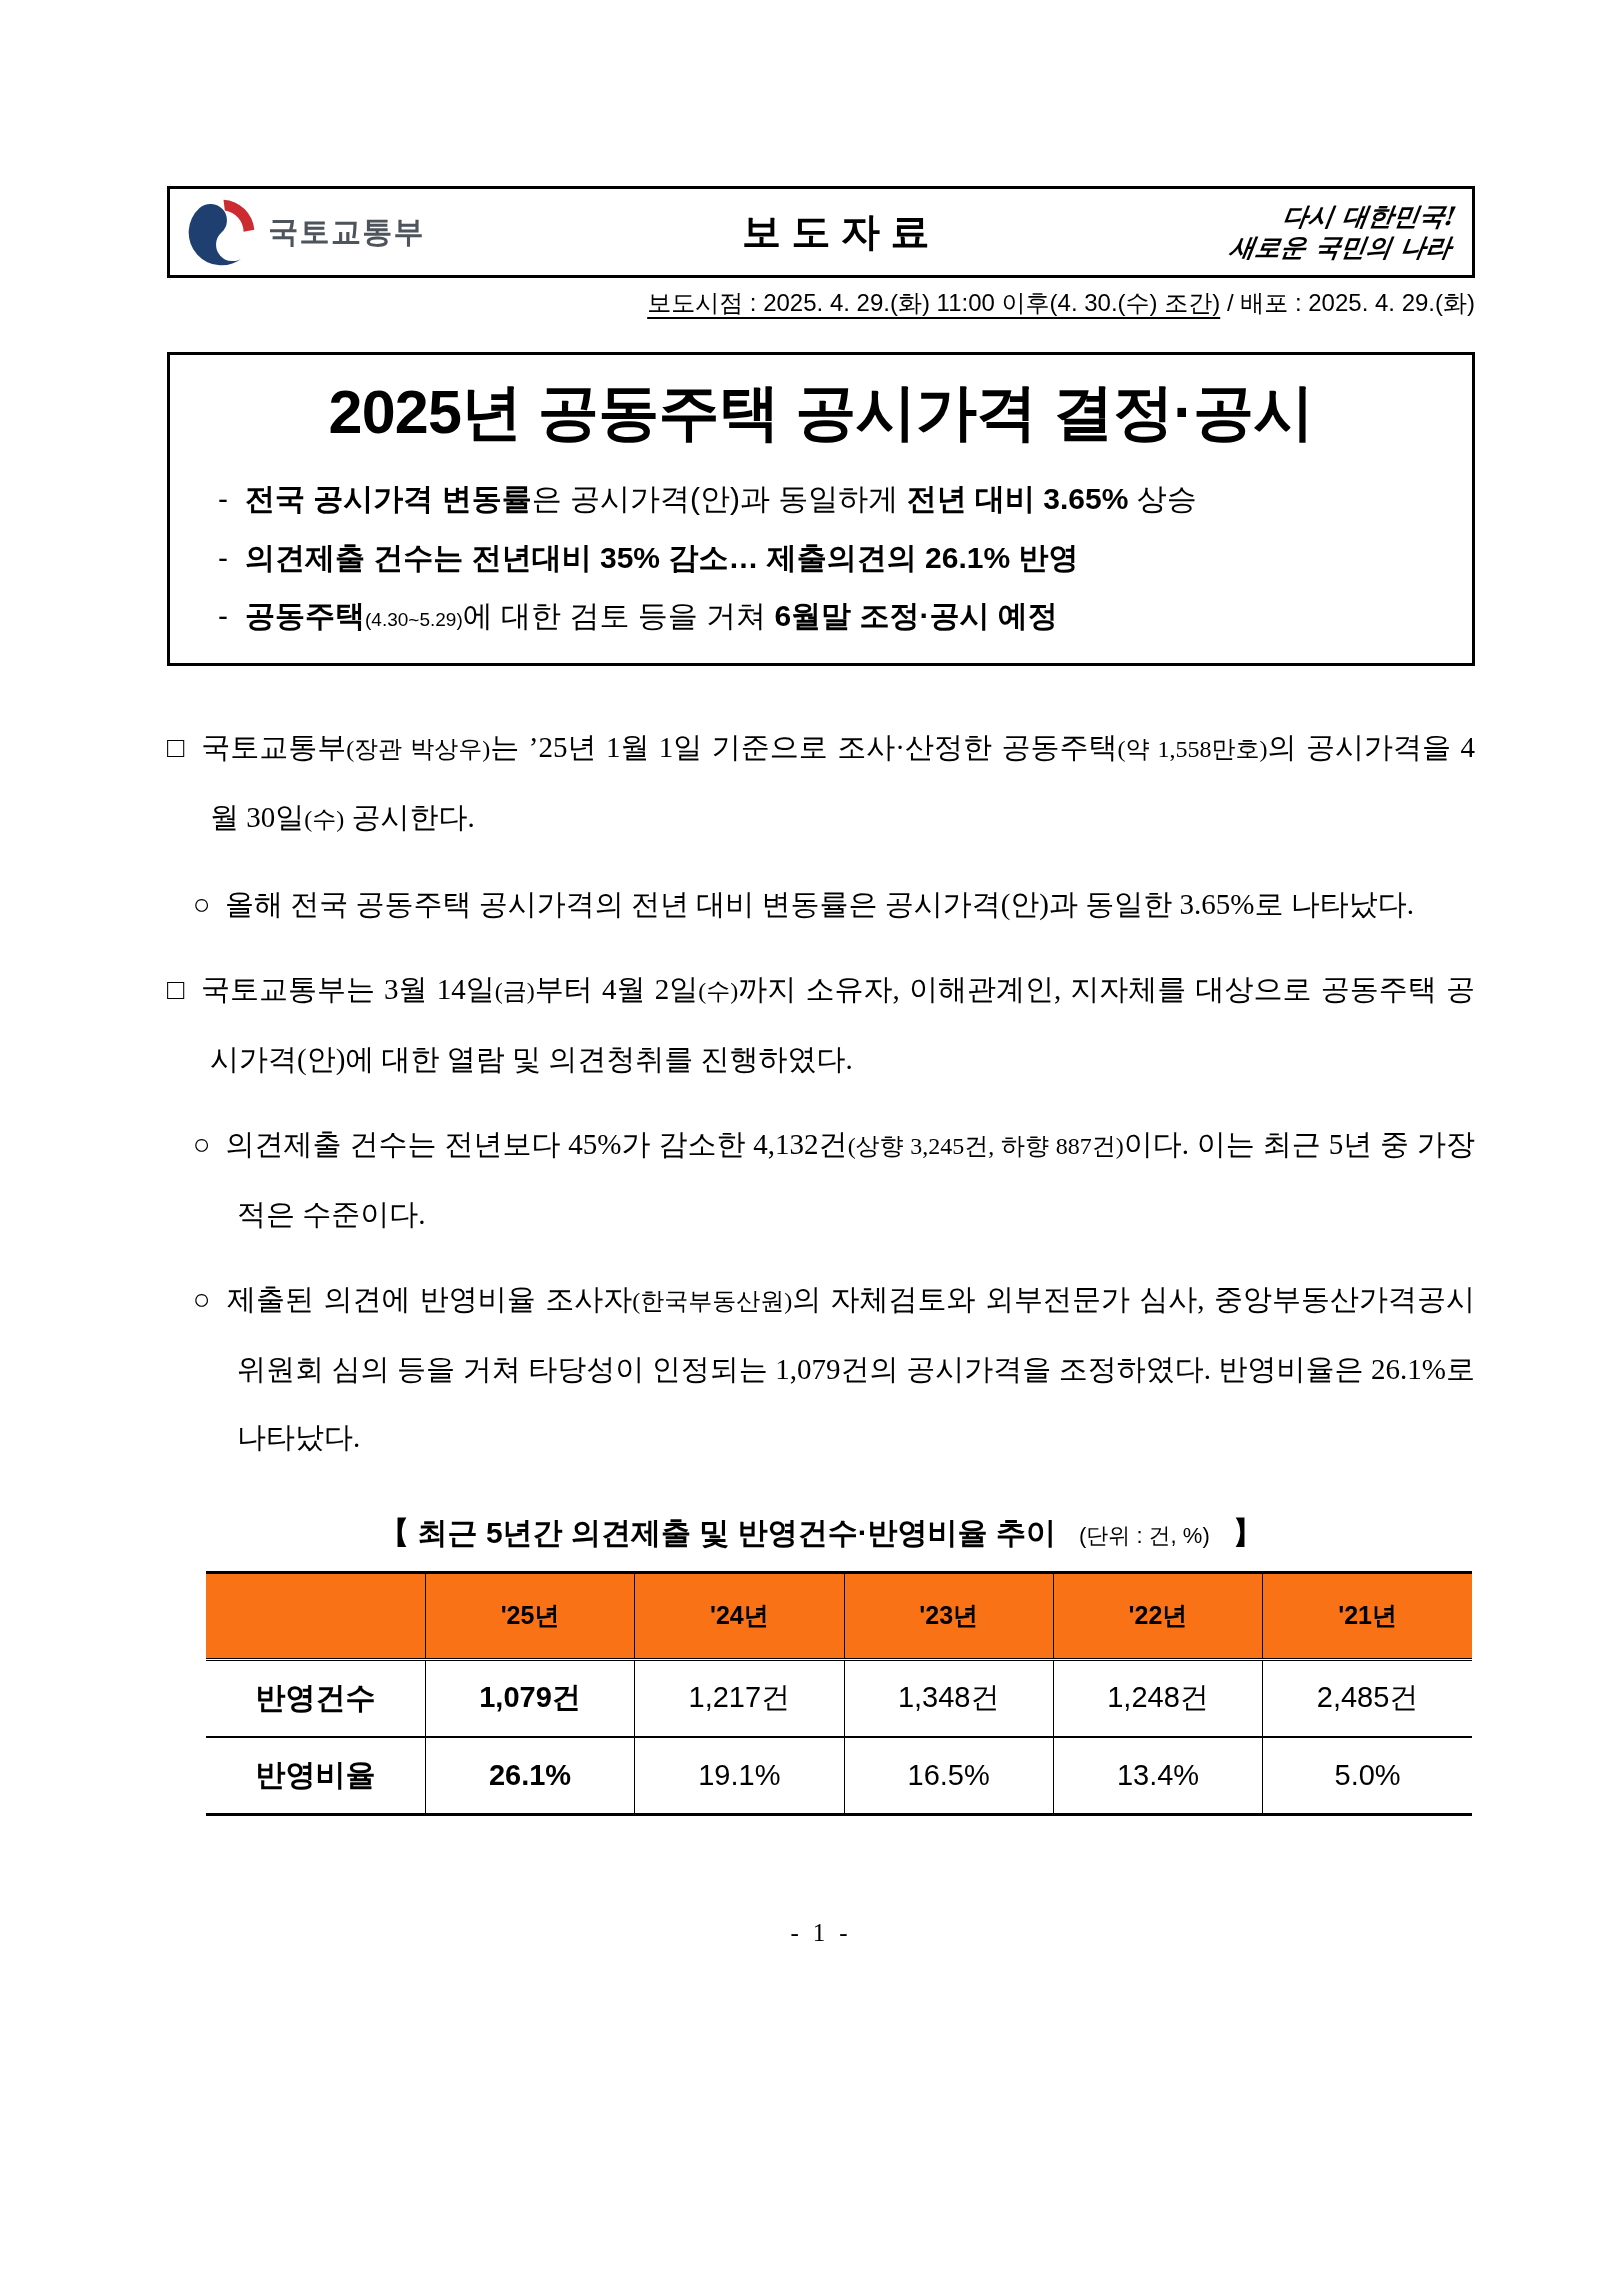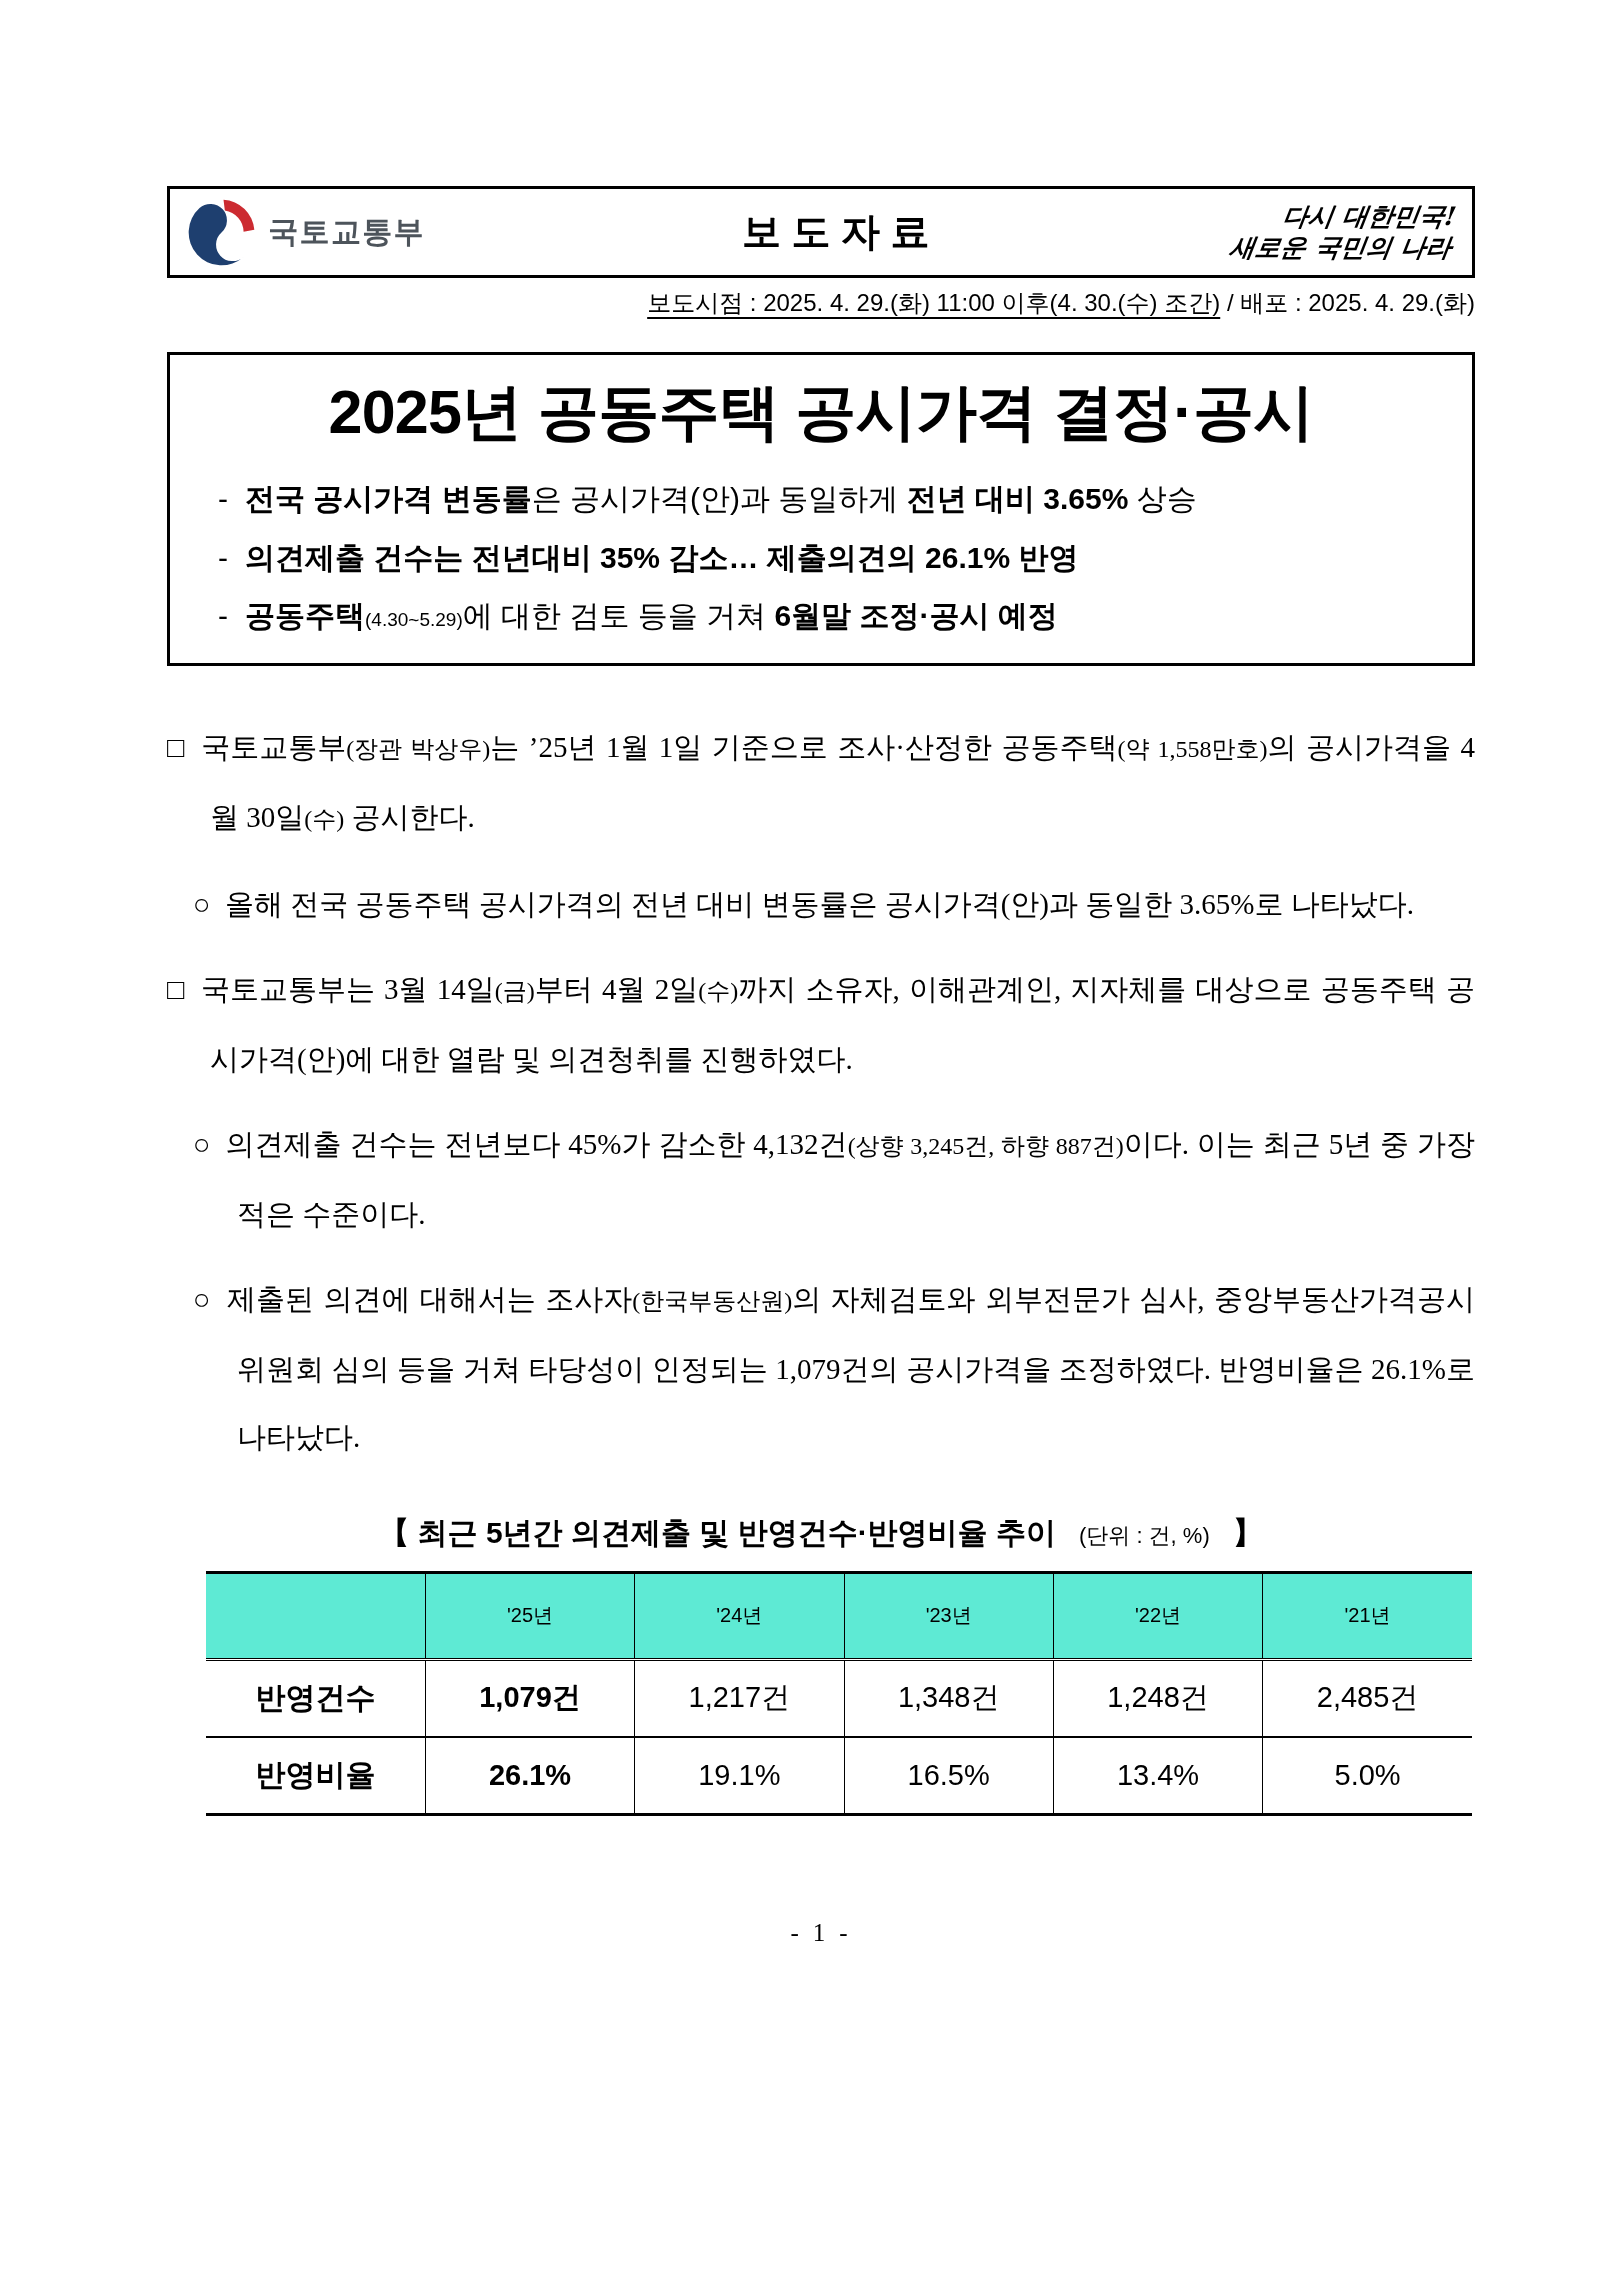--- a/index.html
+++ b/index.html
@@ -59,22 +59,22 @@
   
   .table-title{margin-top:42px;text-align:center;font:800 30px "Liberation Sans",sans-serif;white-space:nowrap;}
   .table-title .unit{font:400 22px "Liberation Sans",sans-serif;margin:0 23px;}
 
   table.data-table{
     margin:17px 0 0 39px;width:1266px;border-collapse:collapse;table-layout:fixed;
     border-top:3.3px solid #000;border-bottom:3.3px solid #000;
     font-family:"Liberation Sans",sans-serif;
   }
   .data-table th{
-    height:82px;background:#5eead4;border-bottom:3.9px double #000;
-    font-size:20px;font-weight:400;text-align:center;
+    height:82px;background:#f97316;border-bottom:3.9px double #000;
+    font-size:25px;font-weight:700;text-align:center;
   }
   .data-table td{height:73px;text-align:center;font-size:29px;font-weight:400;}
   .data-table th + th,.data-table td + td{border-left:1.3px solid #000;}
   .data-table tr.r0 td{border-bottom:1.3px solid #000;}
   .data-table tr.r1 td{border-bottom:2.6px solid #000;}
   .data-table td.lbl{font-weight:800;font-size:30px;}
   .data-table td.cur{font-weight:800;}
 
   .footer{margin-top:103px;text-align:center;font:400 25px "Liberation Serif",serif;letter-spacing:3.9px;}
 </style>
@@ -119,21 +119,21 @@
 
   <p class="para p-sq first"><span class="marker">□</span><span>국토교통부</span><span class="sm">(장관 박상우)</span><span>는 ’25년 1월 1일 기준으로 조사·산정한 공동주택</span><span class="sm">(약 1,558만호)</span><span>의 공시가격을 4월 30일</span><span class="sm">(수)</span><span> 공시한다.</span></p>
 
   <p class="para p-ci"><span class="marker">○</span><span>올해 전국 공동주택 공시가격의 전년 대비 변동률은 공시가격(안)과 동일한 3.65%로 나타났다.</span></p>
 
   <p class="para p-sq"><span class="marker">□</span><span>국토교통부는 3월 14일</span><span class="sm">(금)</span><span>부터 4월 2일</span><span class="sm">(수)</span><span>까지 소유자, 이해관계인, 지자체를 대상으로 공동주택 공시가격(안)에 대한 열람 및 의견청취를 진행하였다.</span></p>
 
   <p class="para p-ci"><span class="marker">○</span><span>의견제출 건수는 전년보다 45%가 감소한 4,132건</span><span class="sm">(상향 3,245건, 하향 887건)</span><span>이다. 이는 최근 5년 중 가장 적은 수준이다.</span></p>
 
 
-  <p class="para p-ci"><span class="marker">○</span><span>제출된 의견에 대해서는 조사자</span><span class="sm">(한국부동산원)</span><span>의 자체검토와 외부전문가 심사, 중앙부동산가격공시위원회 심의 등을 거쳐 타당성이 인정되는 1,079건의 공시가격을 조정하였다. 반영비율은 26.1%로 나타났다.</span></p>
+  <p class="para p-ci"><span class="marker">○</span><span>제출된 의견에 반영비율 조사자</span><span class="sm">(한국부동산원)</span><span>의 자체검토와 외부전문가 심사, 중앙부동산가격공시위원회 심의 등을 거쳐 타당성이 인정되는 1,079건의 공시가격을 조정하였다. 반영비율은 26.1%로 나타났다.</span></p>
 
   <div class="table-title"><span class="b">【 최근 5년간 의견제출 및 반영건수·반영비율 추이</span><span class="unit">(단위 : 건, %)</span><span class="b">】</span></div>
 
   <table class="data-table">
     <colgroup>
       <col style="width:219px">
         <col style="width:209px">
         <col style="width:209px">
         <col style="width:209px">
         <col style="width:209px">

